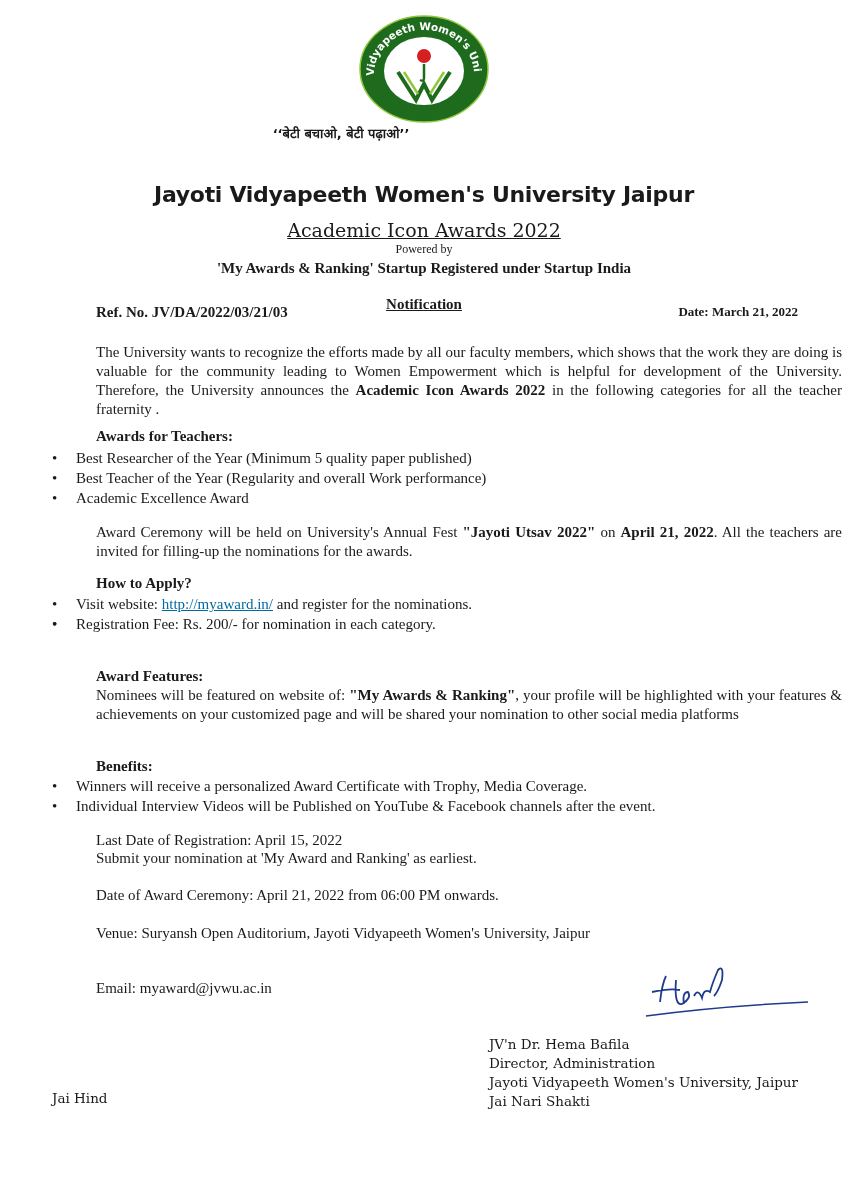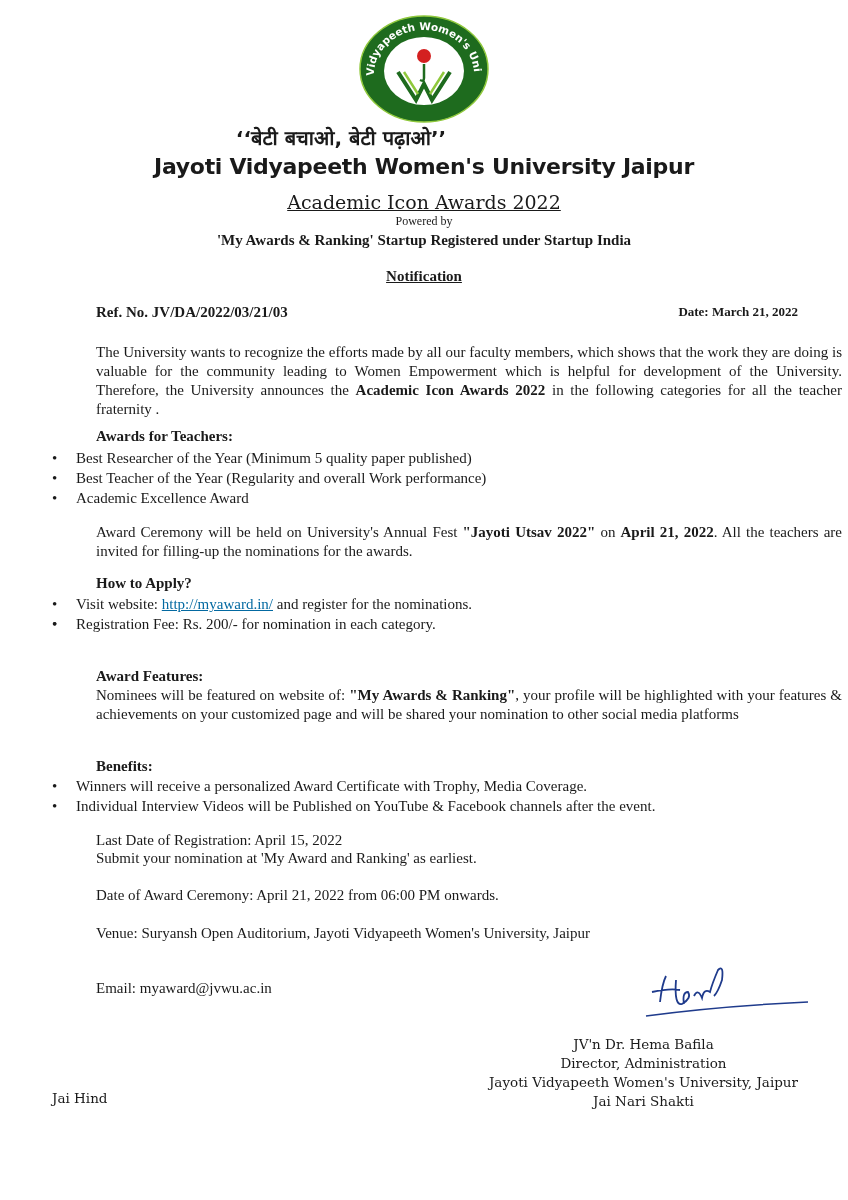--- a/index.html
+++ b/index.html
@@ -1,39 +1,39 @@
 <!DOCTYPE html>
 <html><head>
 <meta charset="utf-8">
 <style>
   html, body { margin: 0; padding: 0; background: #ffffff; }
   body { width: 848px; height: 1200px; position: relative; overflow: hidden;
          font-family: "Liberation Serif", "DejaVu Serif", serif; color: #1a1a1a; }
   .page { position: absolute; left: 0; top: 0; width: 848px; height: 1200px; }
   .logo { position: absolute; left: 358px; top: 14px; width: 132px; height: 110px; }
   .slogan { position: absolute; left: 0; width: 682px; top: 124px; text-align: center;
-            font-family: "DejaVu Sans", sans-serif; font-weight: bold; font-size: 20px; }
-  .center { position: absolute; left: 0; width: 848px; text-align: center; }
+            font-family: "DejaVu Sans", sans-serif; font-weight: bold; font-size: 13px; }
+  .center { position: absolute; left: 0; width: 848px; text-align: center; margin-top: 28px; }
   .univ { top: 154px; font-family: "DejaVu Sans", sans-serif; font-weight: bold; font-size: 22px; letter-spacing: -0.3px; }
   .award-title { top: 191px; font-size: 19px; text-decoration: underline; font-family: "DejaVu Serif", serif; }
   .powered { top: 214px; font-size: 12px; text-align: center; }
   .startup { top: 232px; font-size: 15px; font-weight: bold; }
   .notif { top: 268px; font-size: 15px; font-weight: bold; text-decoration: underline; }
   .row { position: absolute; left: 52px; width: 746px; font-size: 15px; margin-left: 44px; }
   .bold { font-weight: bold; }
   .ref { top: 304px; font-weight: bold; }
   .date { position: absolute; right: 50px; top: 304px; font-size: 13px; font-weight: bold; }
   .para { font-size: 15px; line-height: 19px; text-align: justify; }
   .h { font-weight: bold; font-size: 15px; }
   ul.bul { position: absolute; left: 52px; width: 760px; margin: 0; padding: 0; list-style: none; font-size: 15px; }
   ul.bul li { position: relative; padding-left: 24px; line-height: 20px; }
   ul.bul li .dot { position: absolute; left: 0; top: 0; }
   a.link { color: #0369a1; text-decoration: underline; }
   .sig { position: absolute; left: 640px; top: 962px; width: 180px; height: 60px; }
-  .right-block { position: absolute; right: 50px; top: 1035px; text-align: center; font-size: 15px; line-height: 19px; font-family: "DejaVu Serif", serif; font-size: 13.5px; }
+  .right-block { position: absolute; right: 50px; top: 1035px; text-align: left; font-size: 15px; line-height: 19px; font-family: "DejaVu Serif", serif; font-size: 13.5px; }
   .jaihind { position: absolute; left: 52px; top: 1090px; font-size: 15px; font-family: "DejaVu Serif", serif; font-size: 13.5px; }
 </style>
 </head>
 <body>
 
 <div class="page">
 
   <svg class="logo" viewBox="0 0 132 110">
     <ellipse cx="66" cy="55" rx="64" ry="53" fill="#1e6b1e"></ellipse>
     <ellipse cx="66" cy="55" rx="64" ry="53" fill="none" stroke="#8fc83c" stroke-width="1.5"></ellipse>

